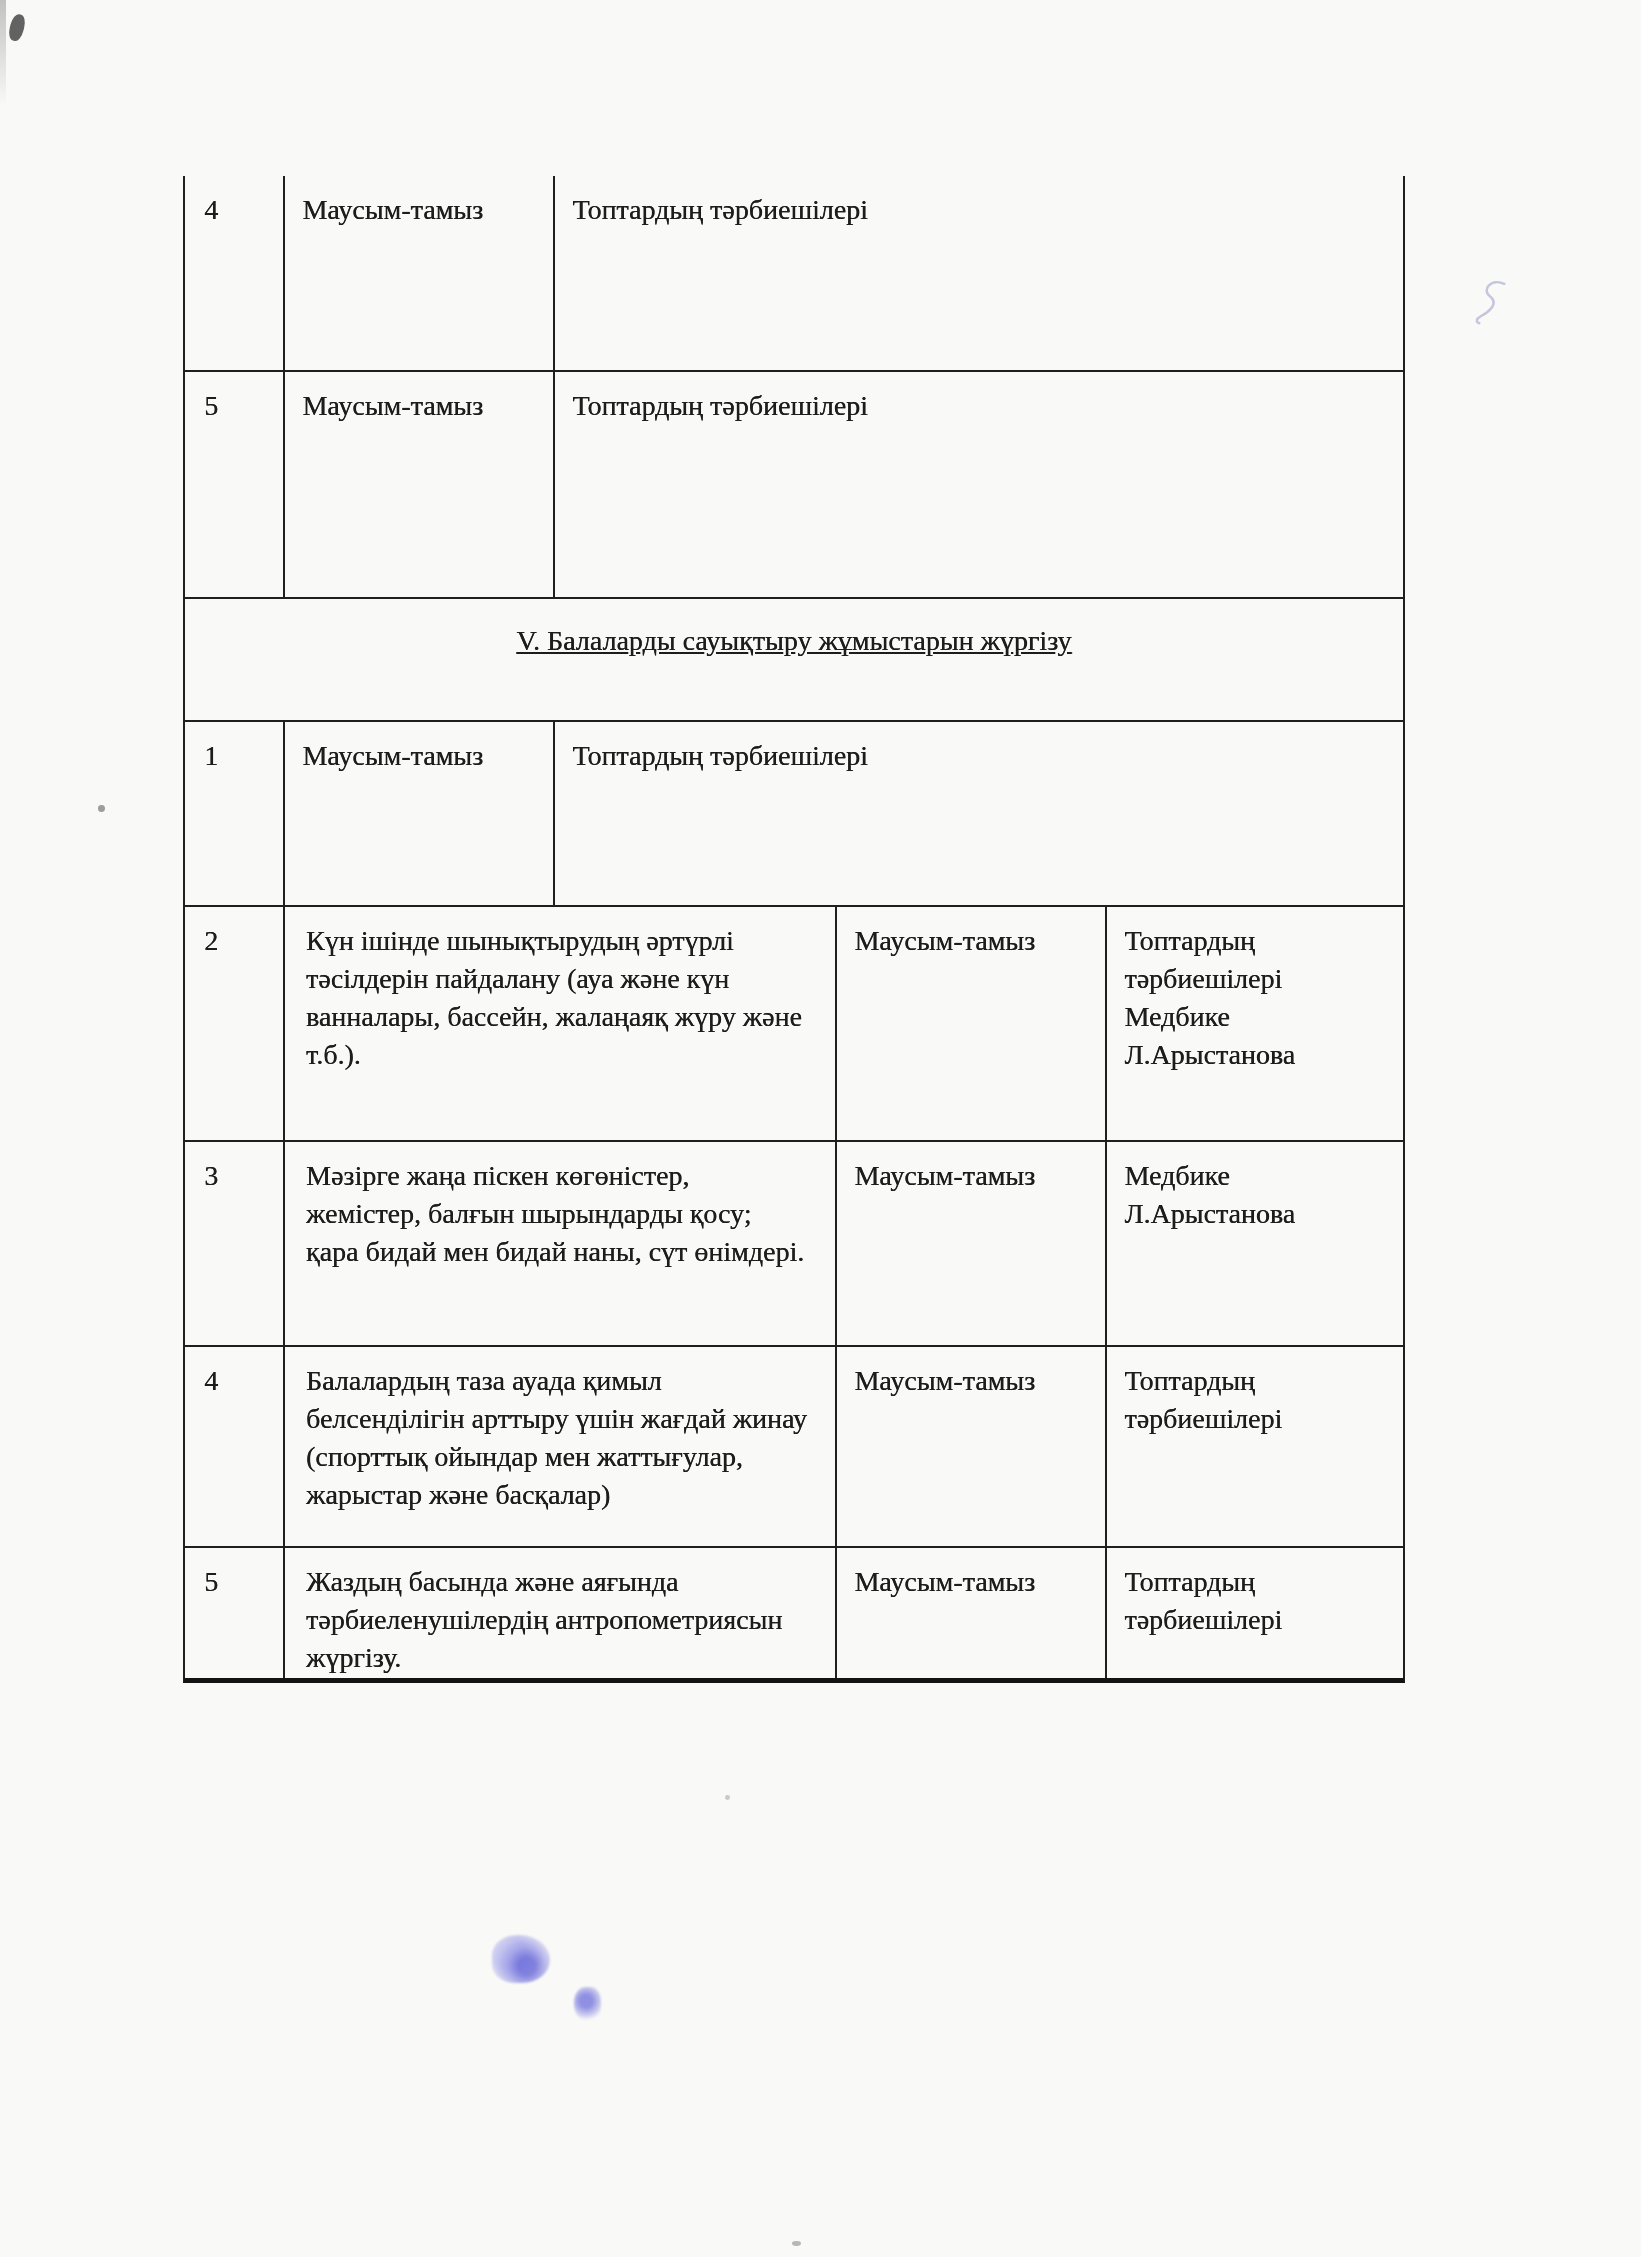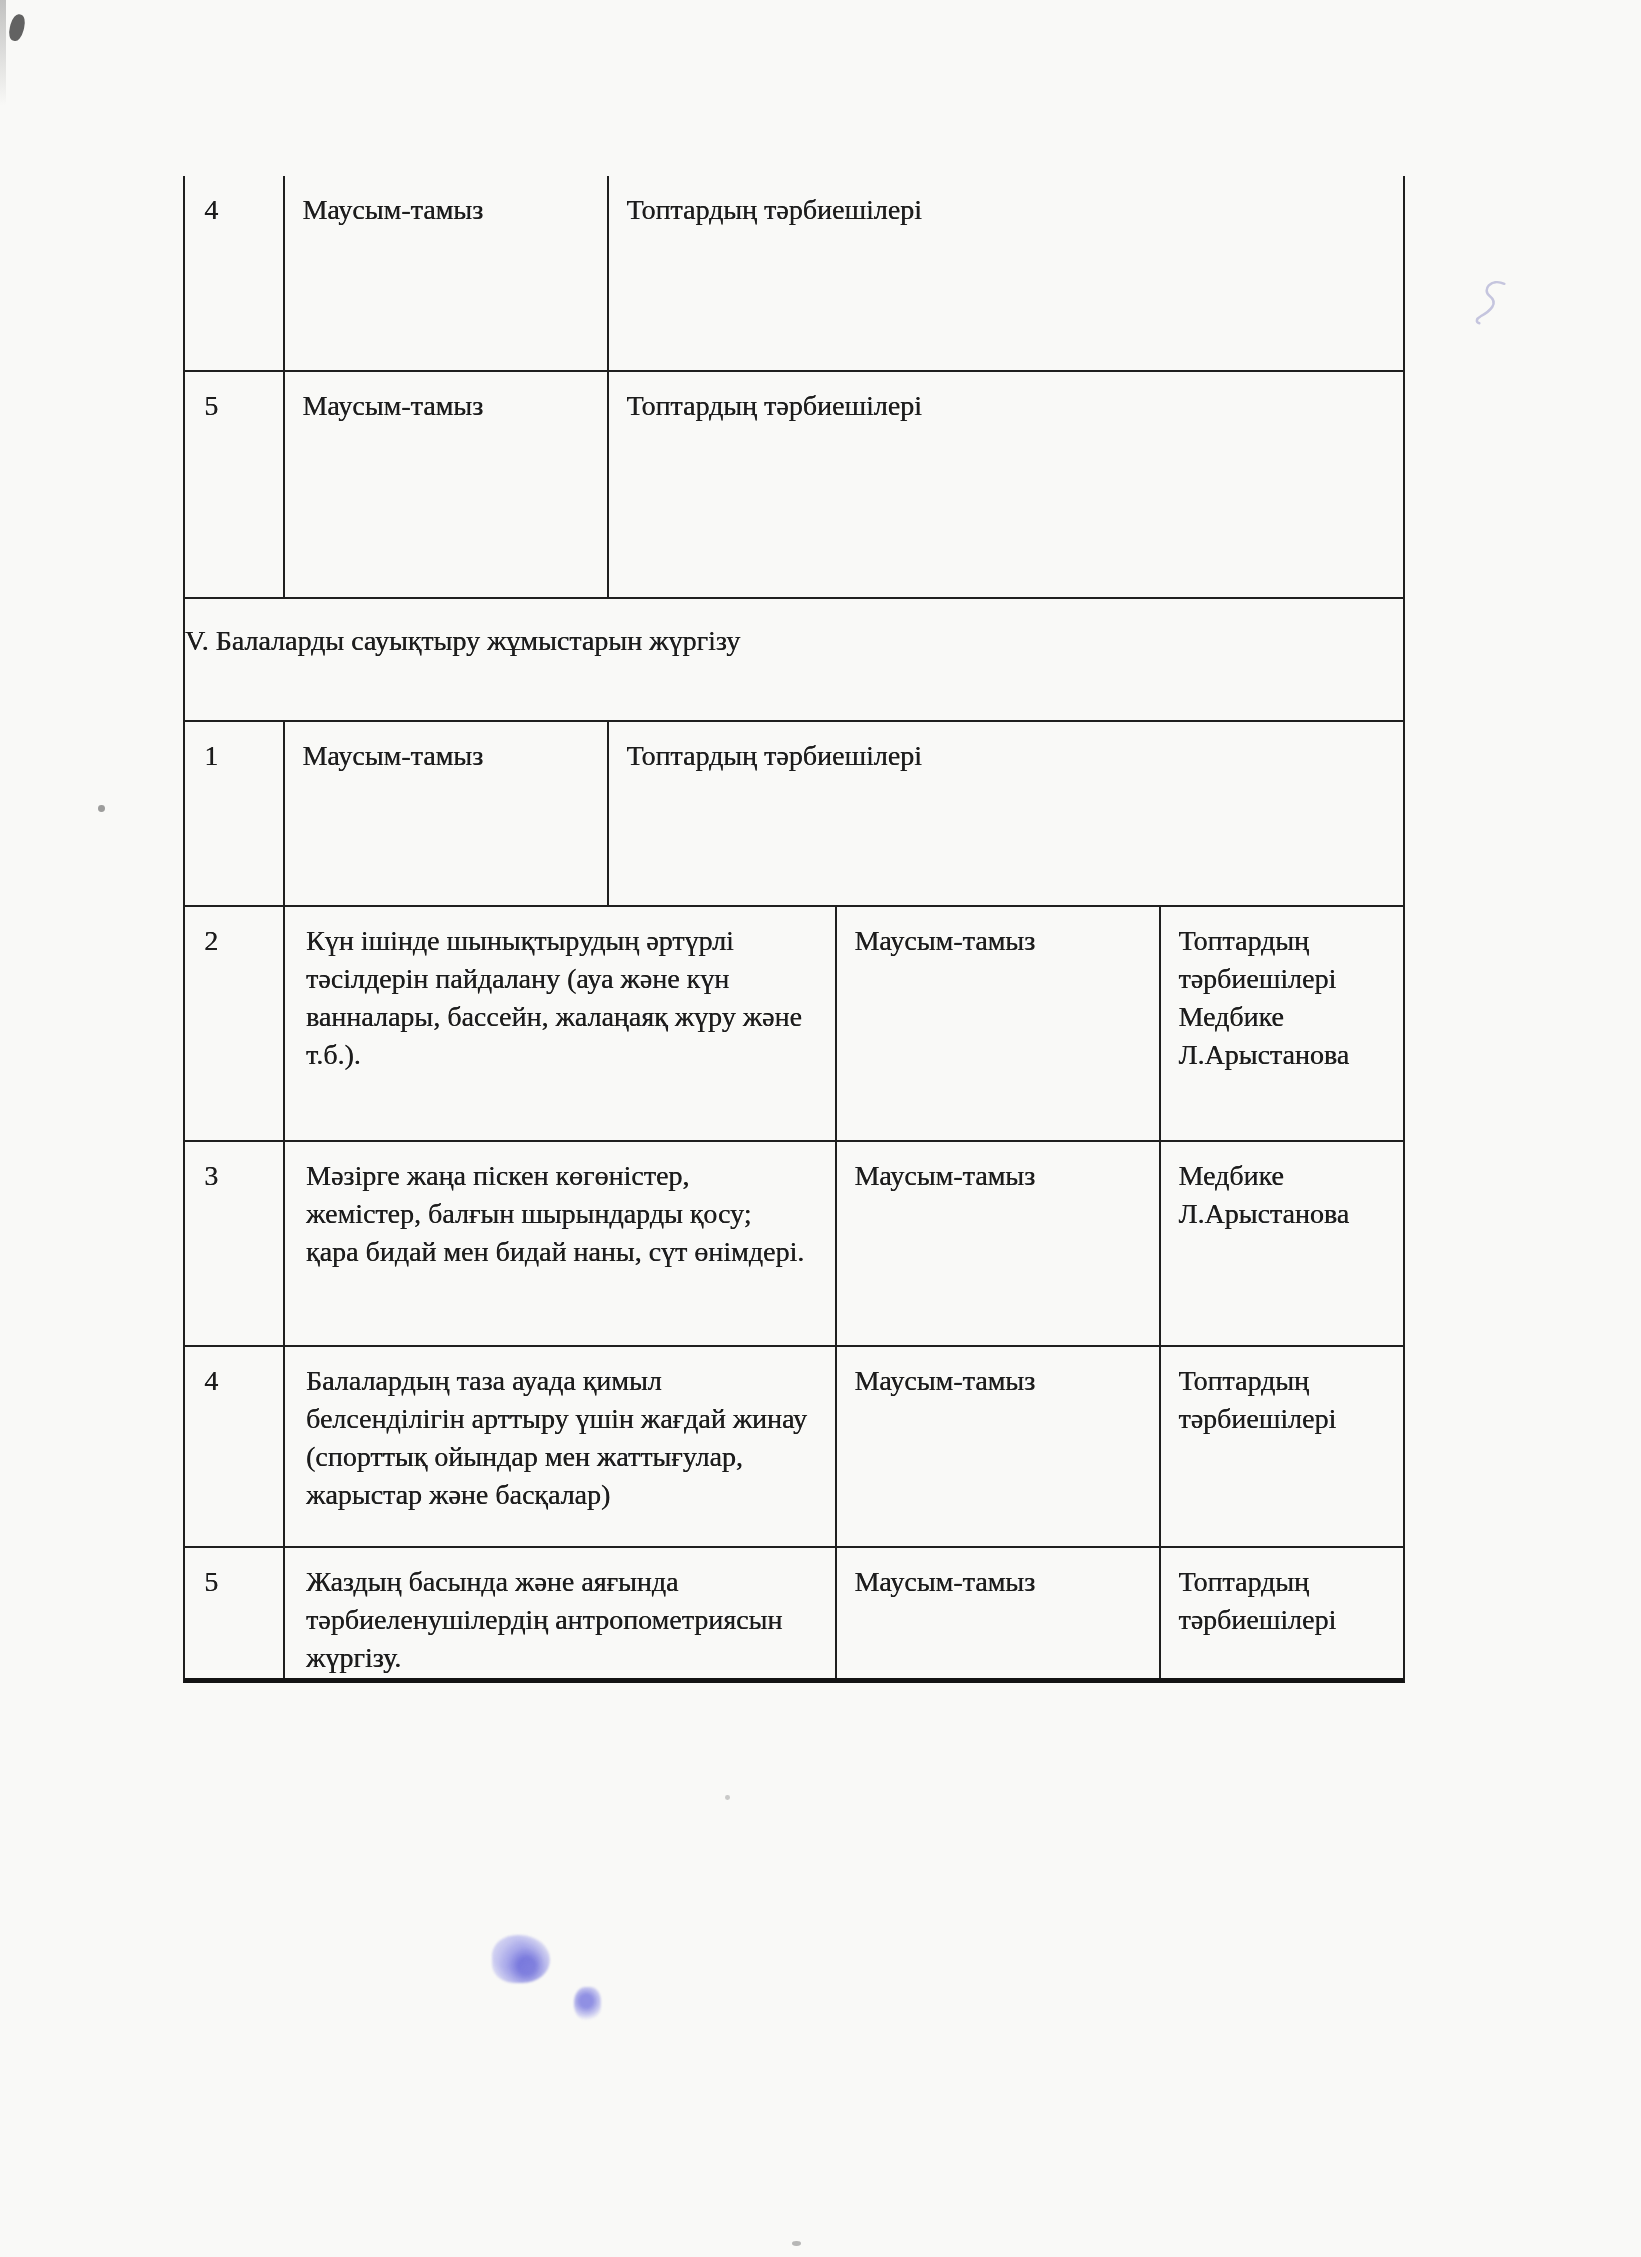--- a/index.html
+++ b/index.html
@@ -16,32 +16,32 @@
     border-right:2.9px solid #1f1f1f;
     border-bottom:5.8px solid #141414;
     box-sizing:content-box;
   }
   .row{display:flex;border-top:2.9px solid #1f1f1f;box-sizing:border-box;}
   .row:first-child{border-top:none;} 
   .cell{box-sizing:border-box;font-size:28px;line-height:38px;
         text-shadow:0.3px 0 0 currentColor;}
   .c-num{width:98px;padding:15.4px 5.8px 0 19.3px;}
   .c-act{width:552px;padding:15.4px 25px 0 21px;border-left:2.9px solid #1f1f1f;}
-  .c-per{width:324px;padding:15.4px 7.7px 0 17.4px;border-left:2.9px solid #1f1f1f;}
+  .c-per{width:270px;padding:15.4px 7.7px 0 17.4px;border-left:2.9px solid #1f1f1f;}
   .c-res{flex:1;padding:15.4px 7.7px 0 17.4px;border-left:2.9px solid #1f1f1f;white-space:pre-line;}
   
   .row:nth-child(1){min-height:194px;}
   .row:nth-child(2){min-height:227px;}
   .row:nth-child(3){min-height:123px;}
   .row:nth-child(4){min-height:185px;}
   .row:nth-child(5){min-height:235px;}
   .row:nth-child(6){min-height:205px;}
   .row:nth-child(7){min-height:201px;}
   .row:nth-child(8){min-height:132px;}
-  .section-row{display:block;}
+  .section-row{display:block;text-align:center;text-decoration:underline;}
   .section-title{
     font-size:28px;line-height:38px;padding-top:23px;
     text-shadow:0.3px 0 0 currentColor;
   }
   
   .artifact{position:absolute;pointer-events:none;}
   #corner-speck{left:9.7px;top:13.5px;width:13.5px;height:27px;background:#3c3c3c;
     border-radius:45%;transform:rotate(14deg);opacity:.8;}
   #edge-shadow{left:0;top:0;width:5.8px;height:106px;
     background:linear-gradient(#5a5a5a,transparent);opacity:.35;}

